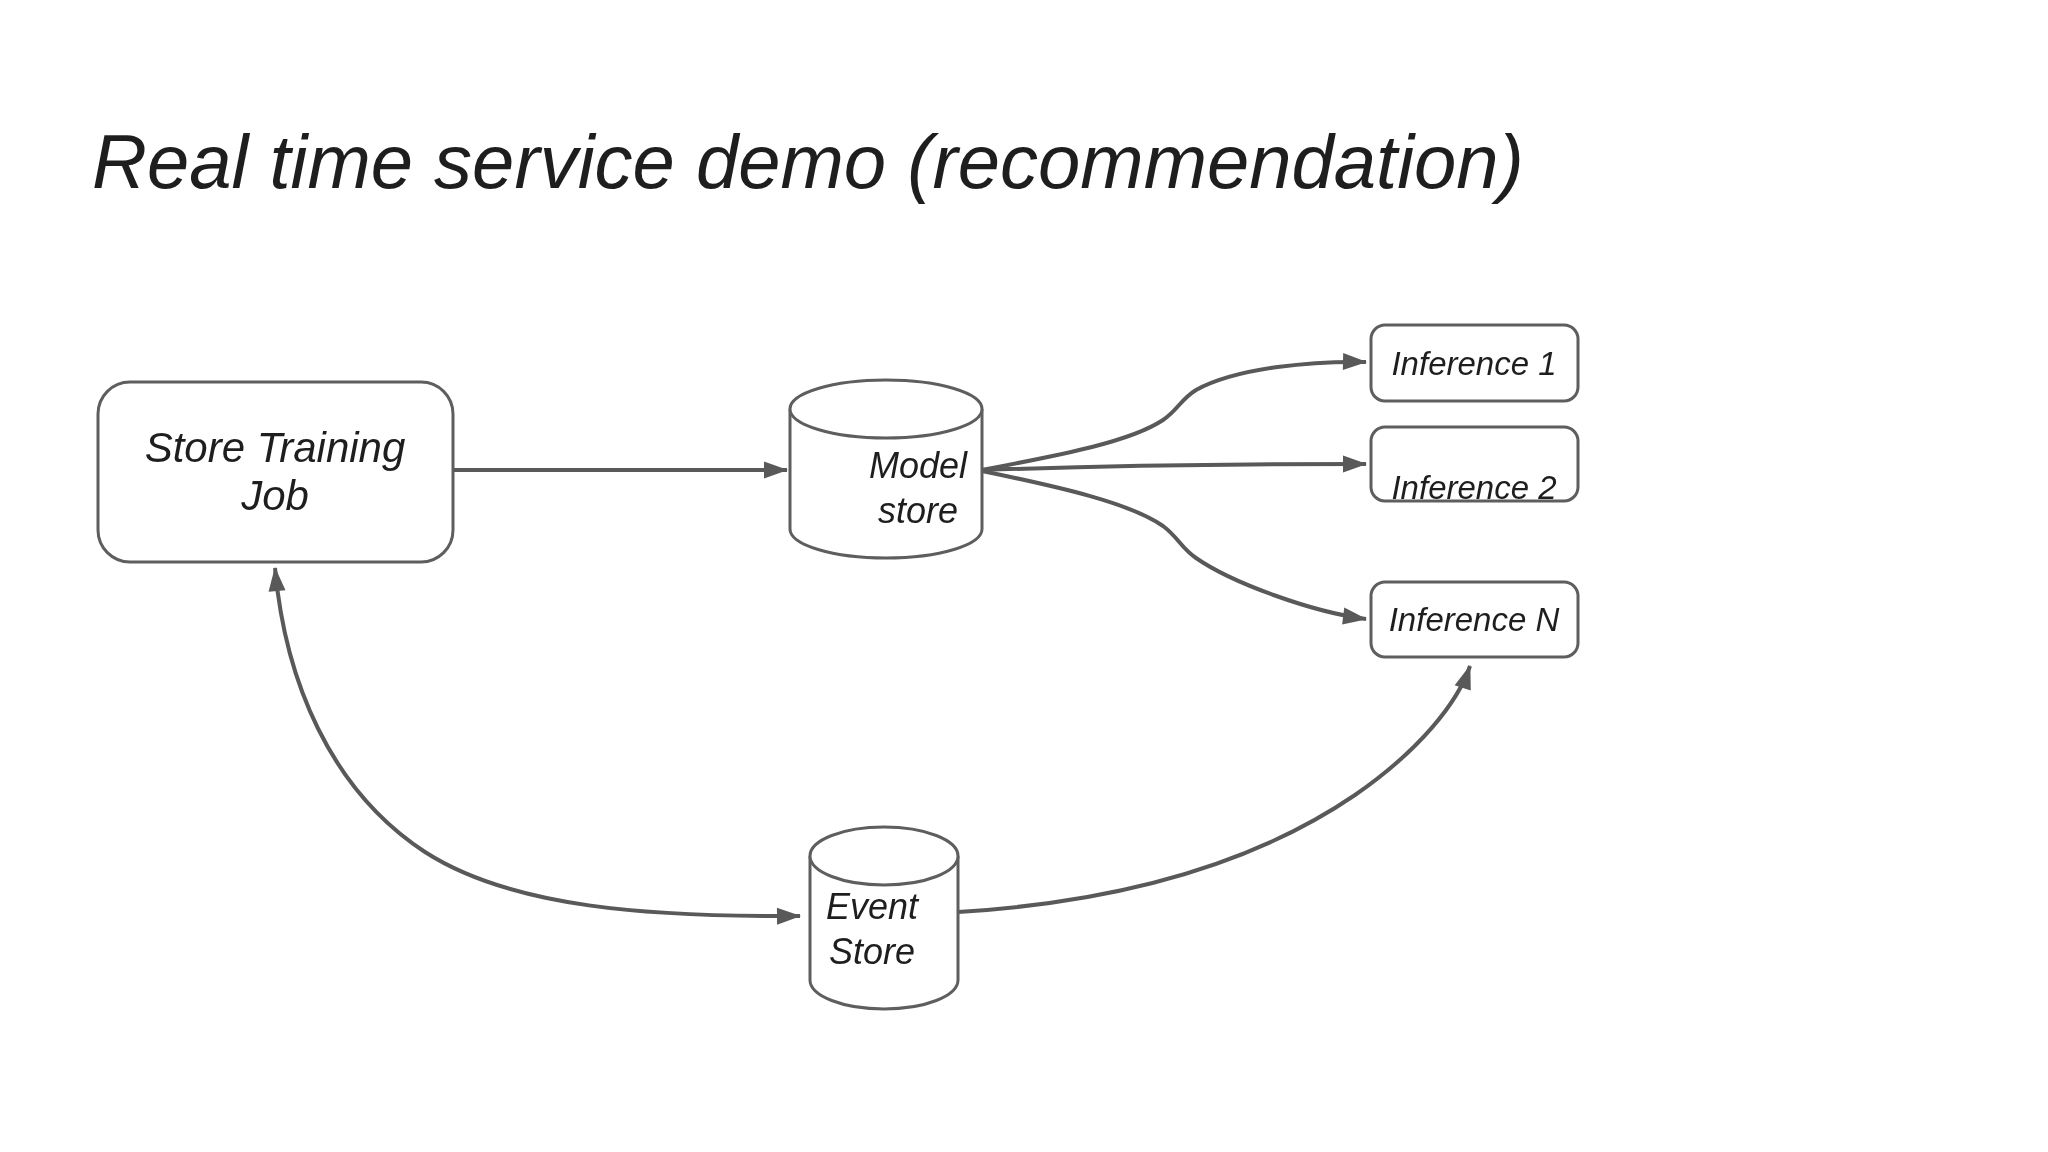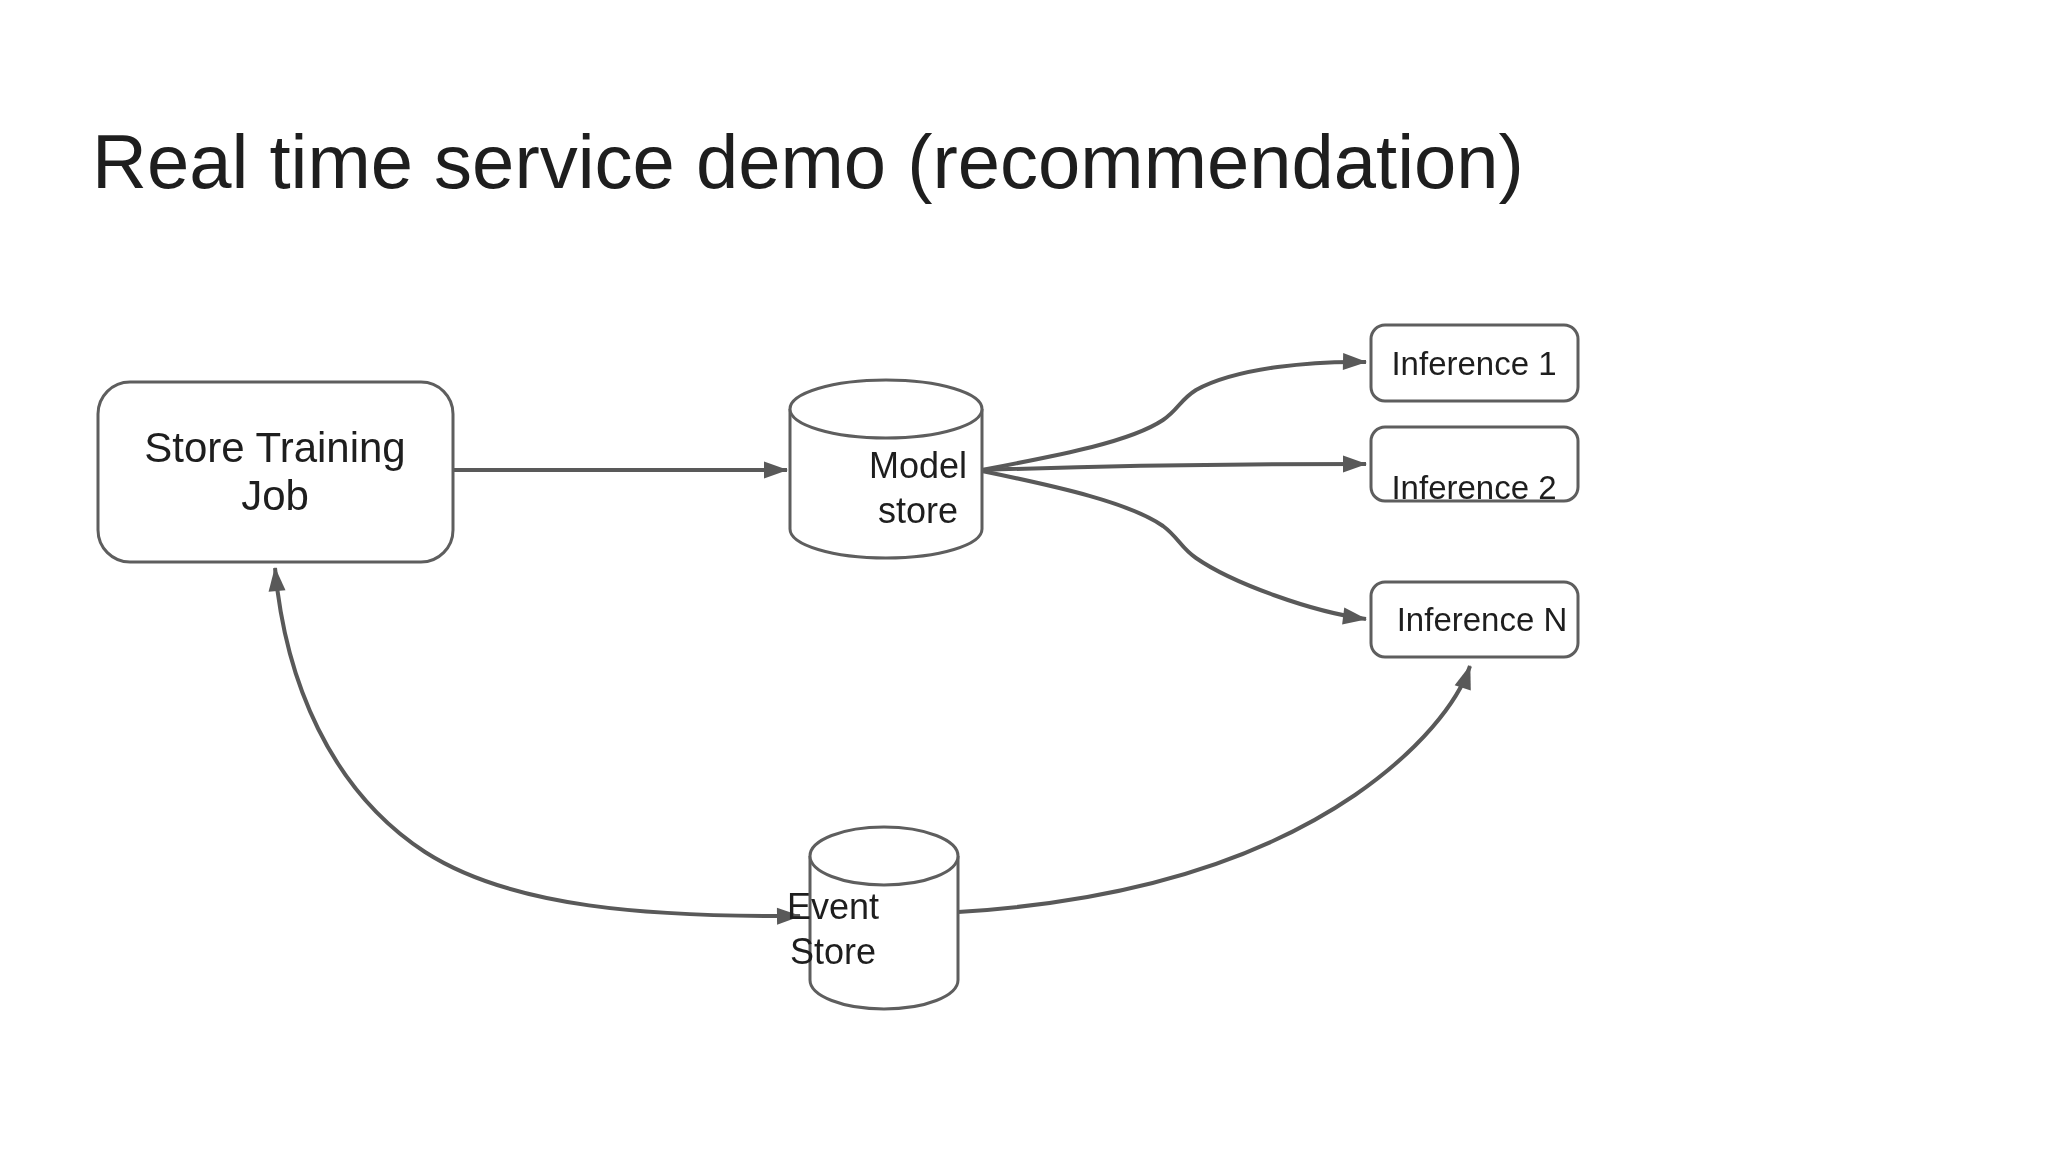--- a/index.html
+++ b/index.html
@@ -10,21 +10,21 @@
     --color-text:#1e1e1e;
   }
   *{box-sizing:border-box;}
   html,body{margin:0;padding:0;}
   body{
     width:2048px;height:1152px;
     background:var(--color-background);
     font-family:"Liberation Sans", sans-serif;
     overflow:hidden;
   }
-  .stage{position:relative;width:2048px;height:1152px;background:var(--color-background);}
+  .stage{position:relative;width:2048px;height:1152px;background:var(--color-background);font-style:italic;}
   .title{
     position:absolute;left:92px;top:124px;
     font-size:76px;line-height:76px;font-weight:400;
     color:var(--color-text);margin:0;white-space:nowrap;
   }
   svg.diagram{position:absolute;left:0;top:0;width:2048px;height:1152px;display:block;}
   .edge{fill:none;stroke:var(--color-line);stroke-width:4;}
   .shape{fill:var(--color-node_fill);stroke:var(--color-node_border);stroke-width:3;}
   .arrowhead{fill:var(--color-line);stroke:none;}
   .label{
@@ -81,22 +81,22 @@
       <rect class="shape" x="1371" y="582" width="207" height="75" rx="14" ry="14"></rect>
     </g>
   </svg>
 
   <div class="label label-lg" style="left:275px;top:472px;">Store Training
 Job</div>
 
   <div class="label label-md" style="left:886px;top:488px;margin-left:32px;">Model
 store</div>
 
-  <div class="label label-md" style="left:833px;top:929px;">Event
+  <div class="label label-md" style="left:872px;top:929px;">Event
 Store</div>
 
   <div class="label label-sm" style="left:1474px;top:364px;">Inference 1</div>
 
   <div class="label label-sm" style="left:1474px;top:488px;">Inference 2</div>
 
-  <div class="label label-sm" style="left:1474px;top:620px;margin-left:8px;">Inference N</div>
+  <div class="label label-sm" style="left:1474px;top:620px;">Inference N</div>
 
 </div>
 
 </body></html>

